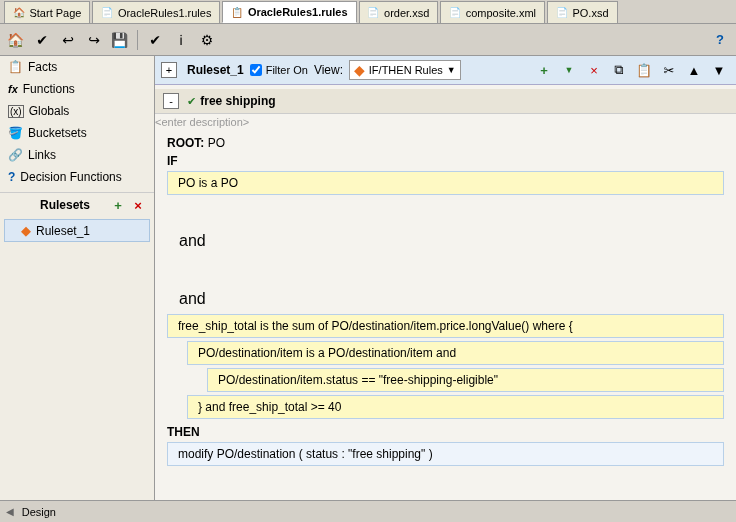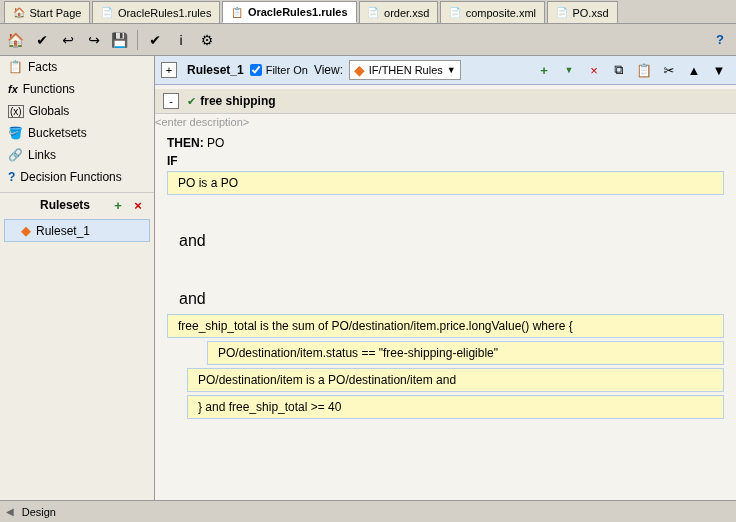--- a/index.html
+++ b/index.html
@@ -394,21 +394,21 @@
 
       <div class="rule-header">
         <span class="minus-btn">-</span>
         <span class="check-icon">✔</span>
         <span class="rule-header-title">free shipping</span>
       </div>
       <div class="rule-header-desc">&lt;enter description&gt;</div>
 
       <div class="rule-body">
         <div class="root-line">
-          <span class="root-label">THEN:</span>
+          <span class="root-label">ROOT:</span>
           <span>PO</span>
         </div>
         <div class="keyword">IF</div>
 
         <div class="condition-box">
           <span>PO is a PO</span>
         </div>
 
         <div class="and-line">
           <span>and</span>
@@ -416,32 +416,38 @@
 
 
         <div class="and-line">
           <span>and</span>
         </div>
 
         <div class="condition-box">
           <span>free_ship_total is the sum of PO/destination/item.price.longValue() where {</span>
         </div>
 
+        <div class="condition-box condition-indent">
+          <span>PO/destination/item is a PO/destination/item  and</span>
+        </div>
+
         <div class="condition-box condition-indent2">
           <span>PO/destination/item.status  ==  "free-shipping-eligible"</span>
         </div>
 
         <div class="condition-box condition-indent">
-          <span>PO/destination/item is a PO/destination/item  and</span>
-        </div>
-
-        <div class="condition-box condition-indent">
           <span>} and  free_ship_total  &gt;=  40</span>
         </div>
 
+        <div class="then-block">
+          <div class="keyword">THEN</div>
+          <div class="then-condition-box">
+            <span>modify PO/destination (  status : "free shipping"  )</span>
+          </div>
+        </div>
       </div>
     </div>
   </div>
 </div>
 
 <div class="status-bar">
   <span class="status-icon">◀</span>
   <span>Design</span>
 </div>
 

